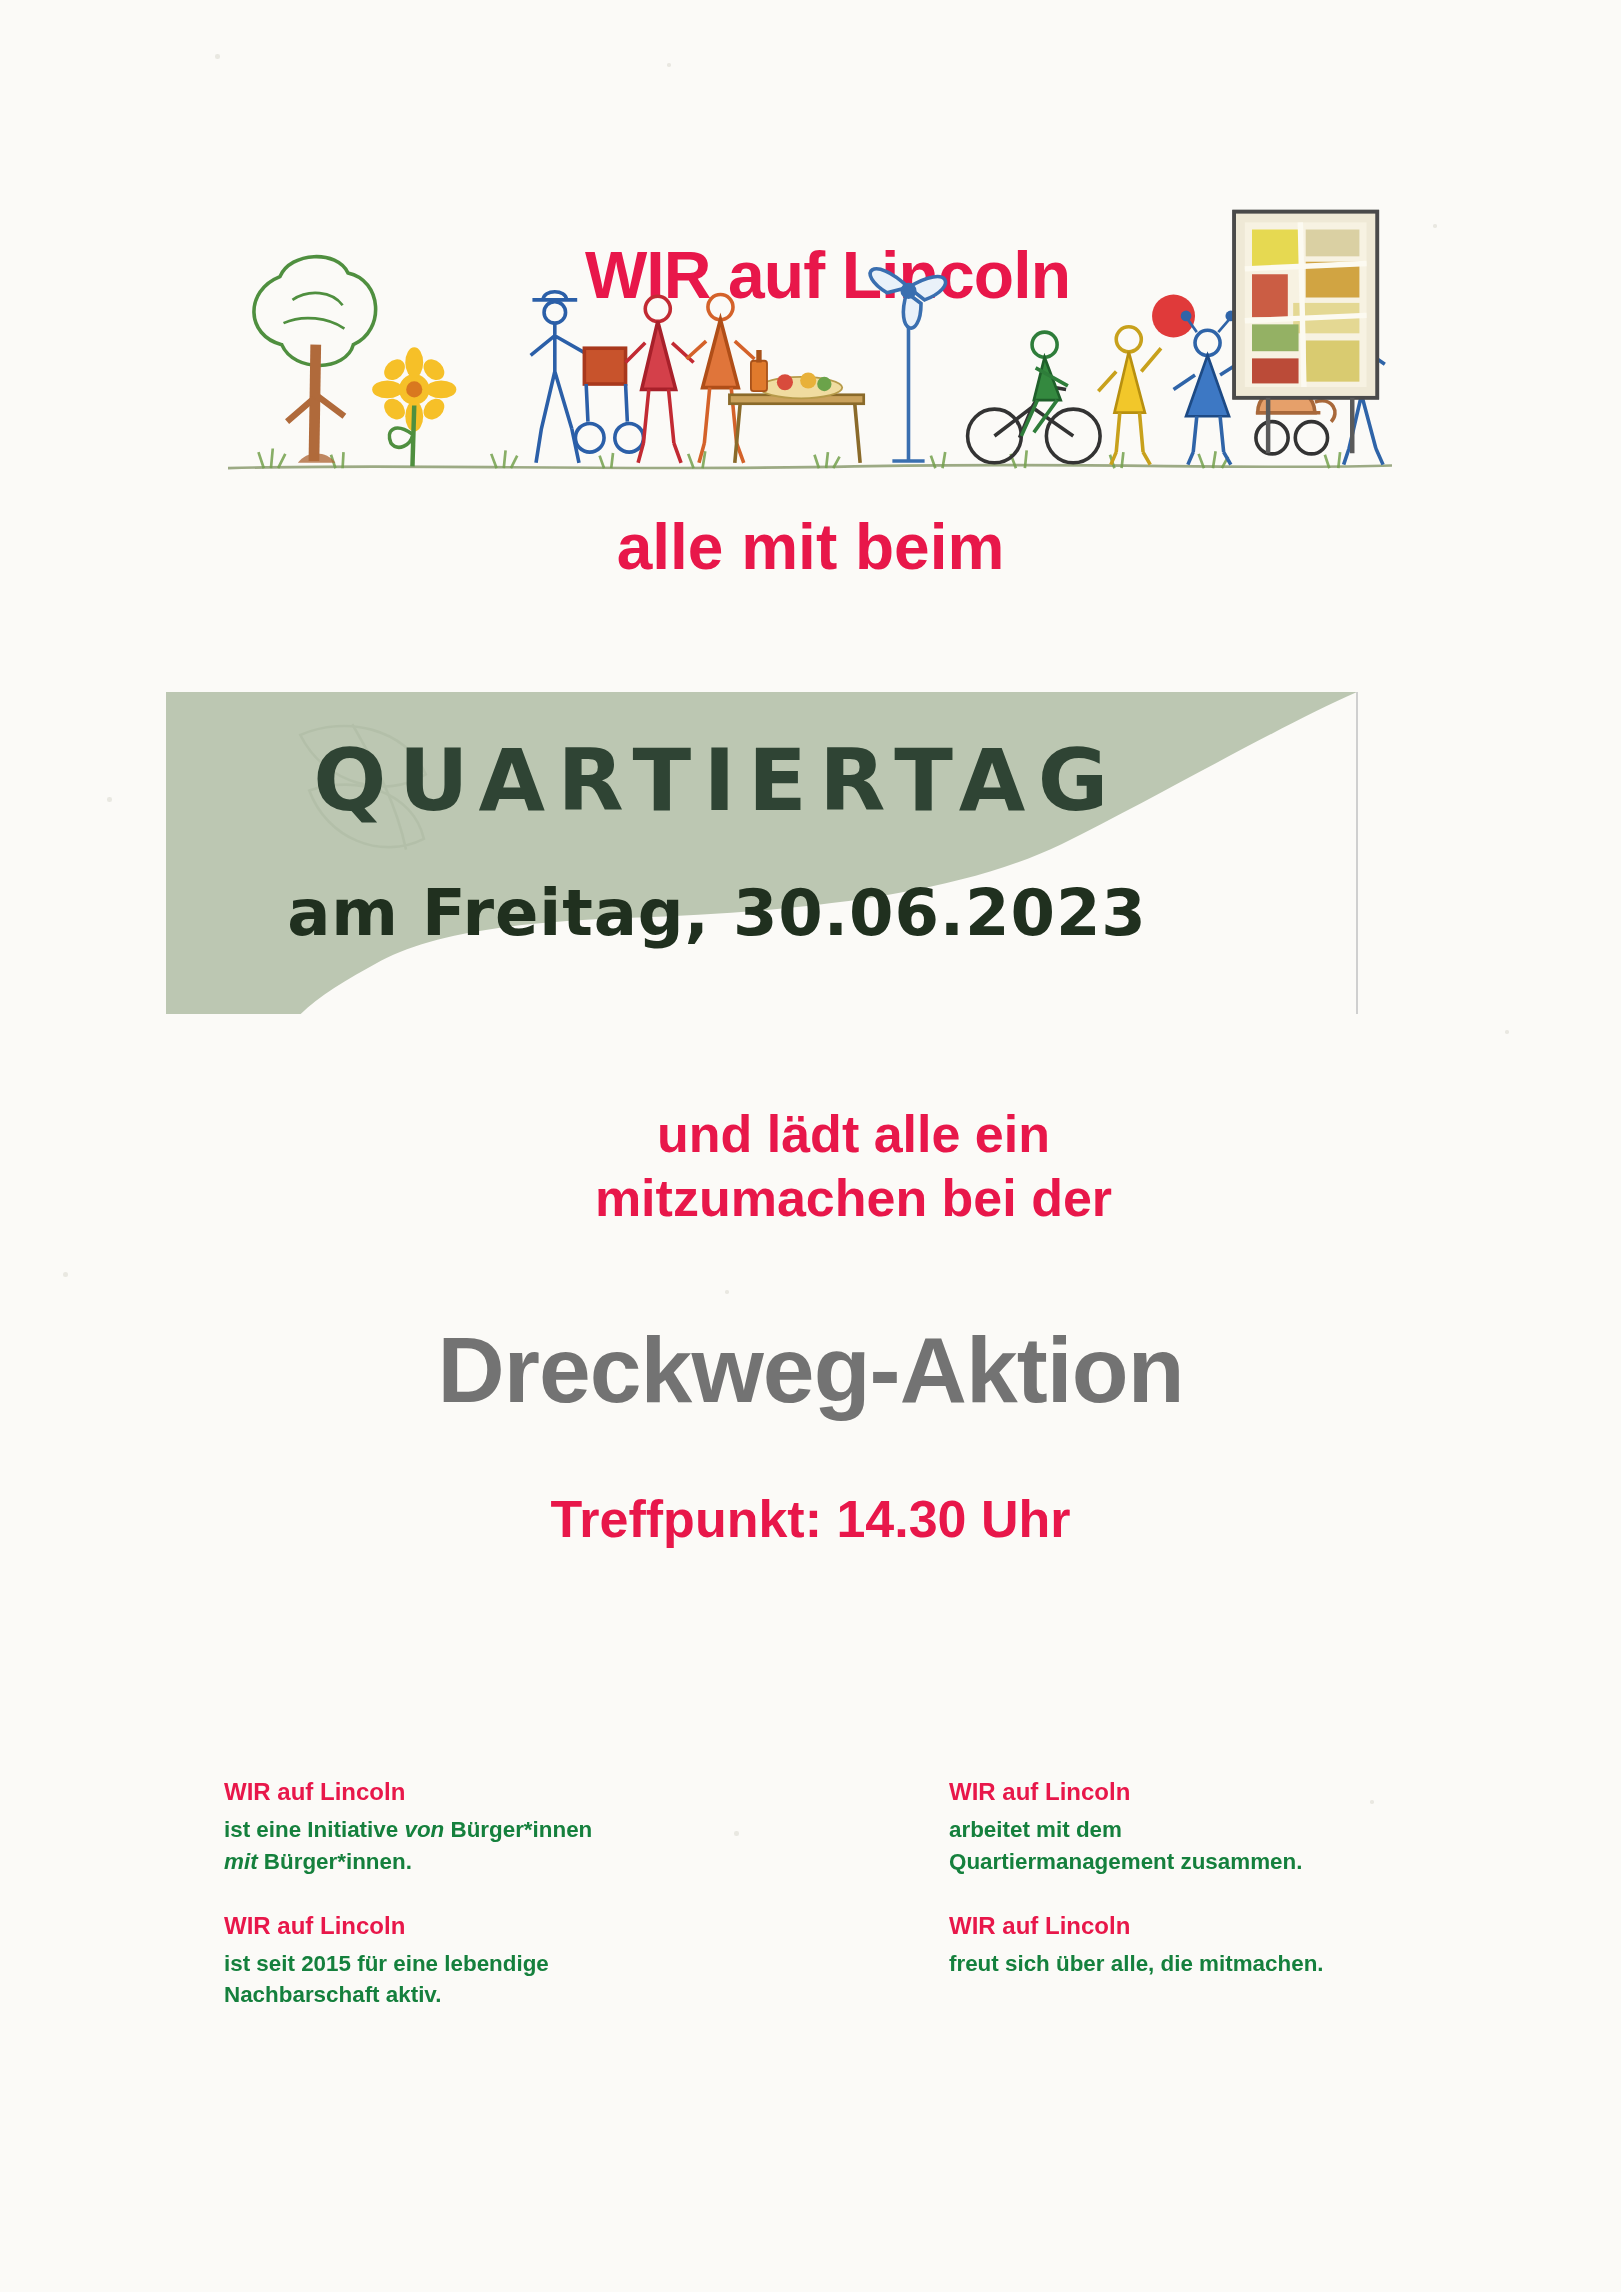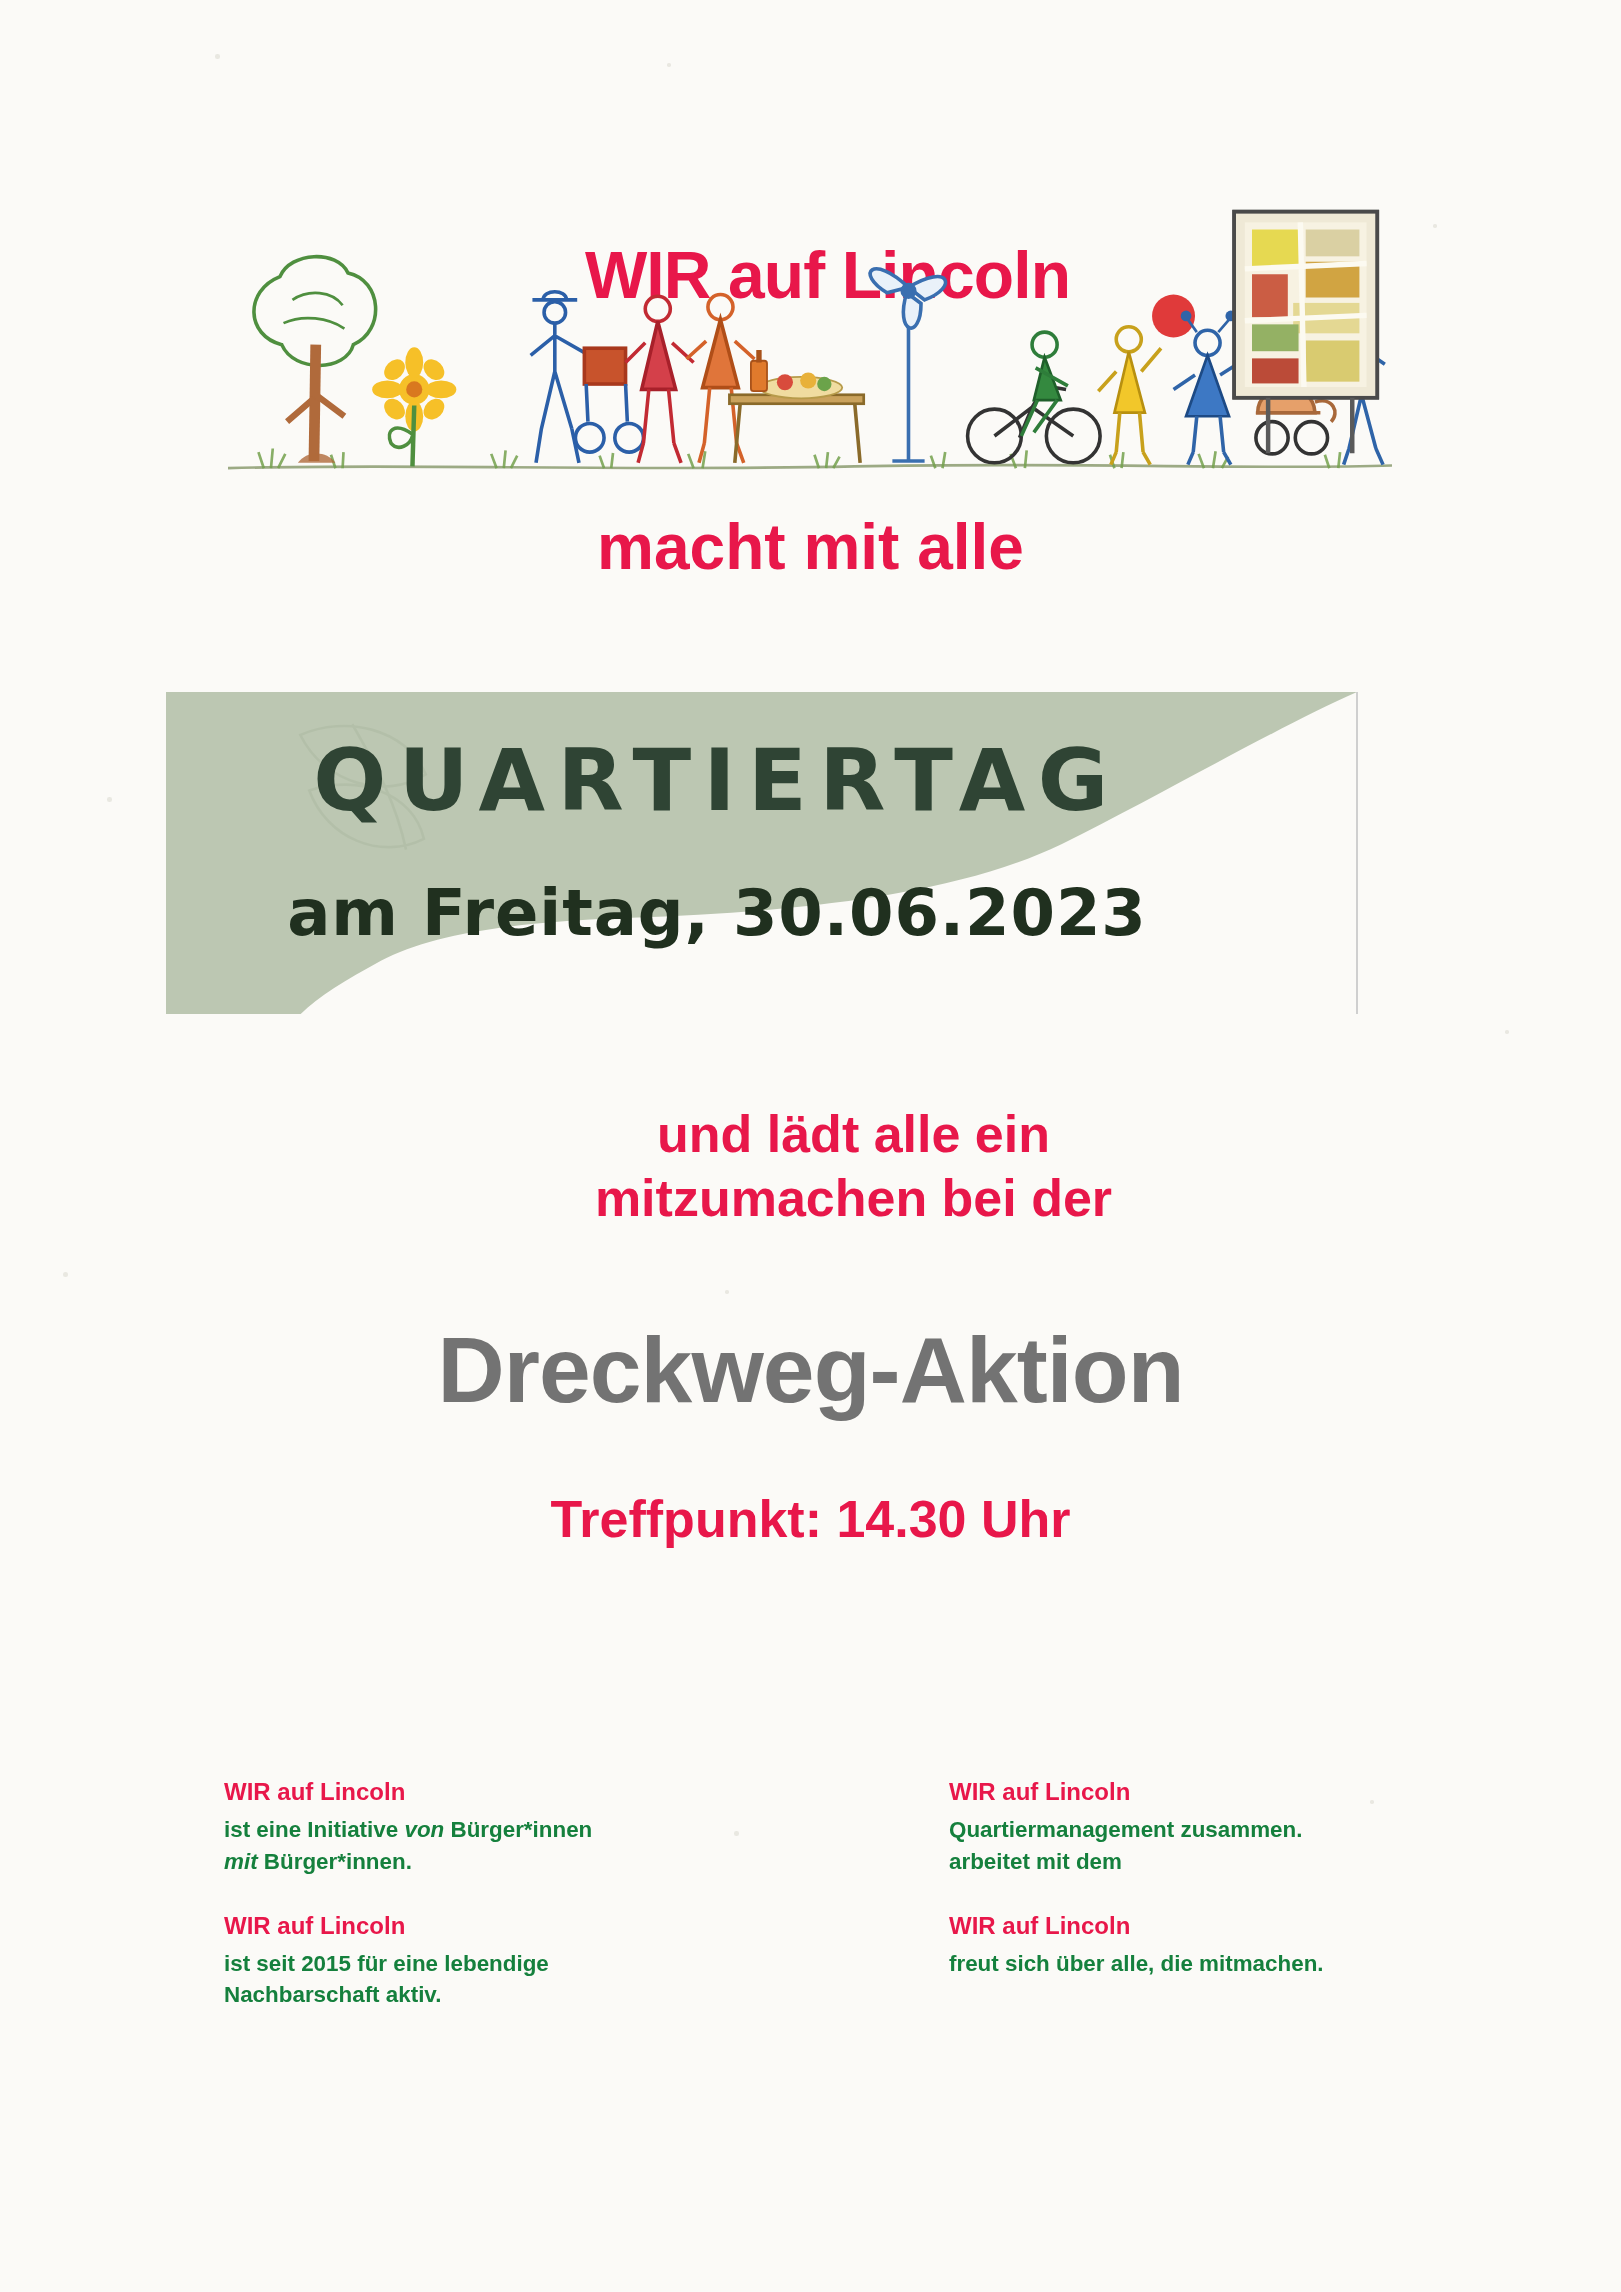--- a/index.html
+++ b/index.html
@@ -341,21 +341,21 @@
         <rect x="38" y="132" width="52" height="30" fill="#8fae5e"></rect>
         <rect x="98" y="150" width="60" height="46" fill="#d8c96a"></rect>
         <rect x="38" y="170" width="52" height="28" fill="#b8432f"></rect>
         <path d="M30 70 L166 64 M30 128 L166 122 M92 18 L96 202" stroke="#fdfbf2" stroke-width="6" fill="none"></path>
       </g>
       <rect x="18" y="6" width="160" height="208" fill="none" stroke="#4a4a4a" stroke-width="4"></rect>
       <path d="M56 214 L 56 276 M150 214 L 150 276" stroke="#5a5a5a" stroke-width="5" fill="none"></path>
     </svg>
   </div>
 
-  <div class="macht">macht mit alle</div>
+  <div class="macht">alle mit beim</div>
 
   <div class="banner">
     <svg class="banner-shape" viewBox="0 0 1330 360" preserveAspectRatio="none">
       <path d="M0 0 H1330 C1240 40, 1120 110, 1000 170 C 880 228, 700 246, 520 252
                C 400 256, 300 268, 240 300 C 200 322, 170 340, 150 360 H0 Z" fill="#bcc7b2"></path>
       <g opacity=".35" fill="none" stroke="#a5b399" stroke-width="3">
         <path d="M150 48 C 200 26, 268 40, 290 92 C 246 120, 178 104, 150 48 Z"></path>
         <path d="M160 110 C 214 92, 276 112, 288 164 C 240 188, 180 164, 160 110 Z"></path>
         <path d="M208 36 C 236 84, 258 128, 268 176"></path>
       </g>
@@ -393,22 +393,22 @@
           <div>ist seit 2015 für eine lebendige</div>
           <div>Nachbarschaft aktiv.</div>
         </div>
       </div>
     </div>
 
     <div class="fcol right">
       <div class="fblock">
         <div class="fh">WIR auf Lincoln</div>
         <div class="fb">
+          <div>arbeitet mit dem</div>
           <div>Quartiermanagement zusammen.</div>
-          <div>arbeitet mit dem</div>
         </div>
       </div>
 
       <div class="fblock">
         <div class="fh">WIR auf Lincoln</div>
         <div class="fb">
           <div>freut sich über alle, die mitmachen.</div>
         </div>
       </div>
     </div>

